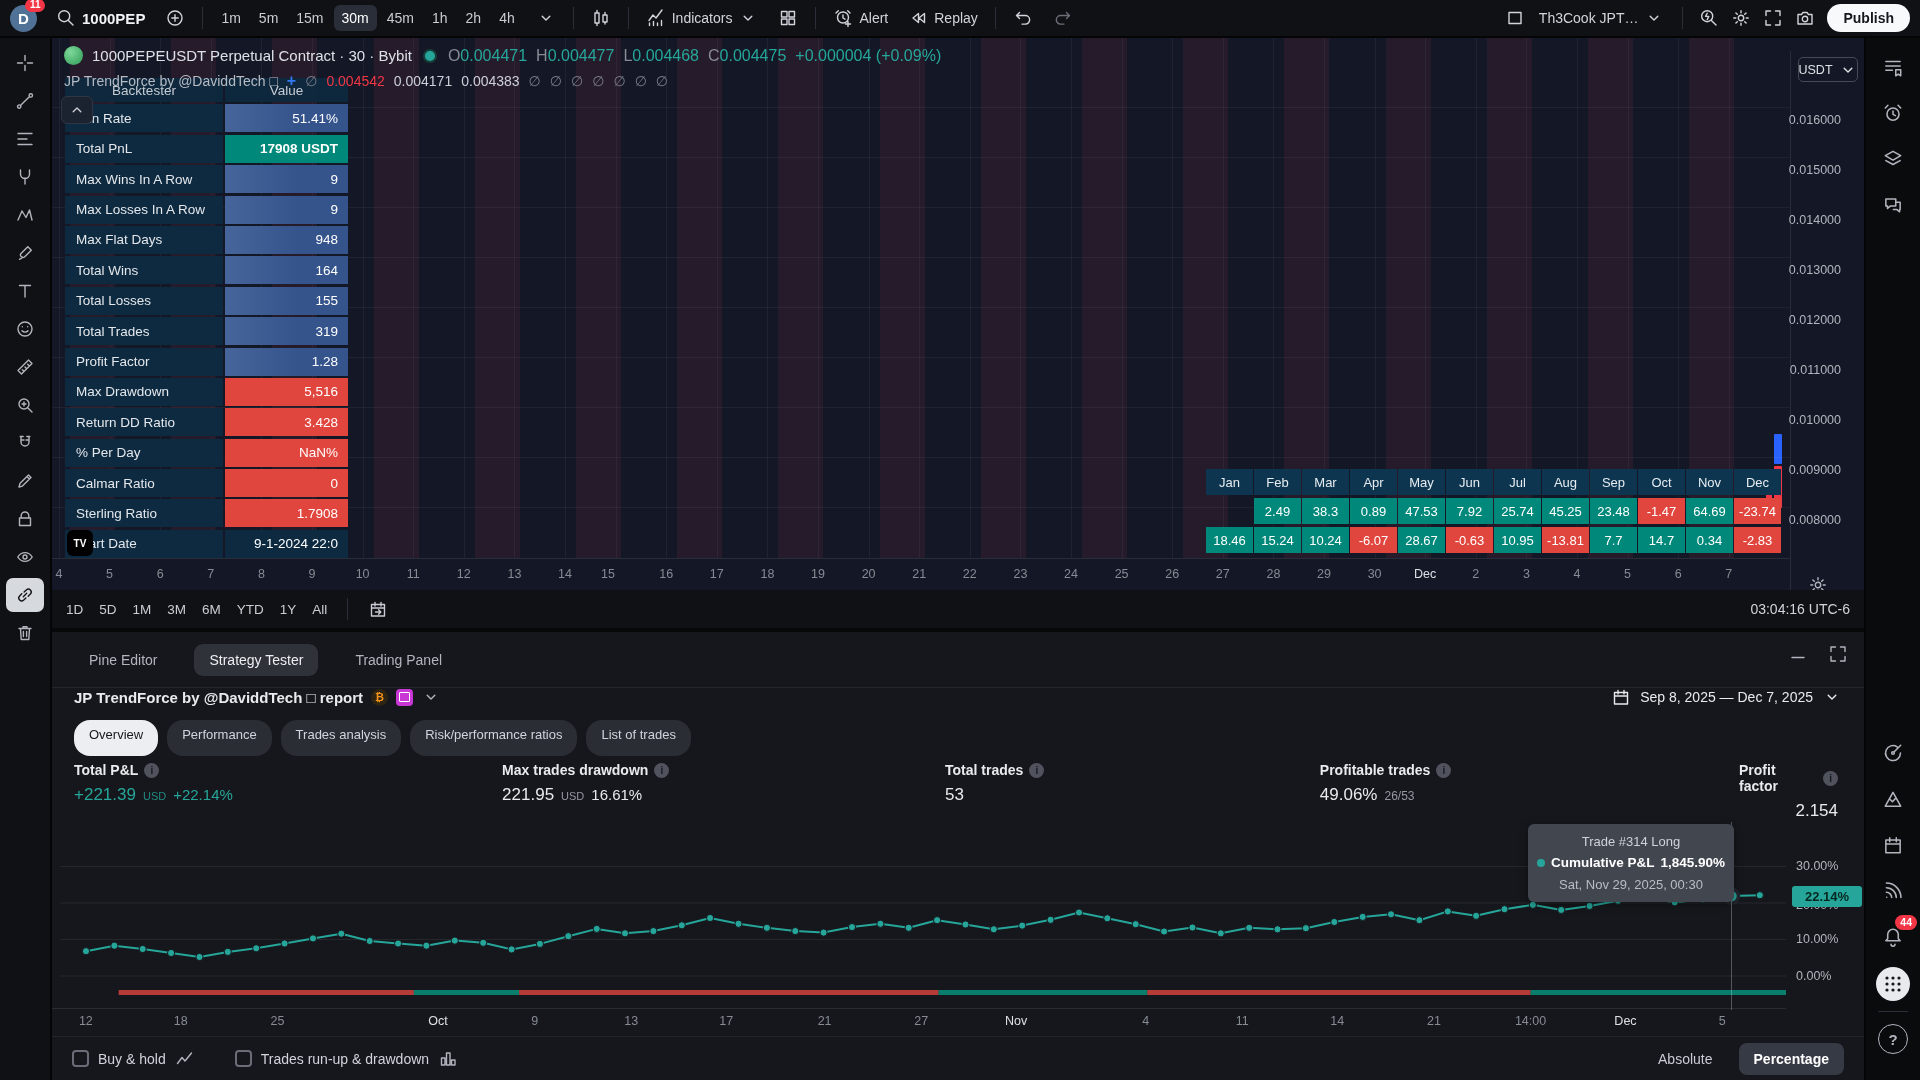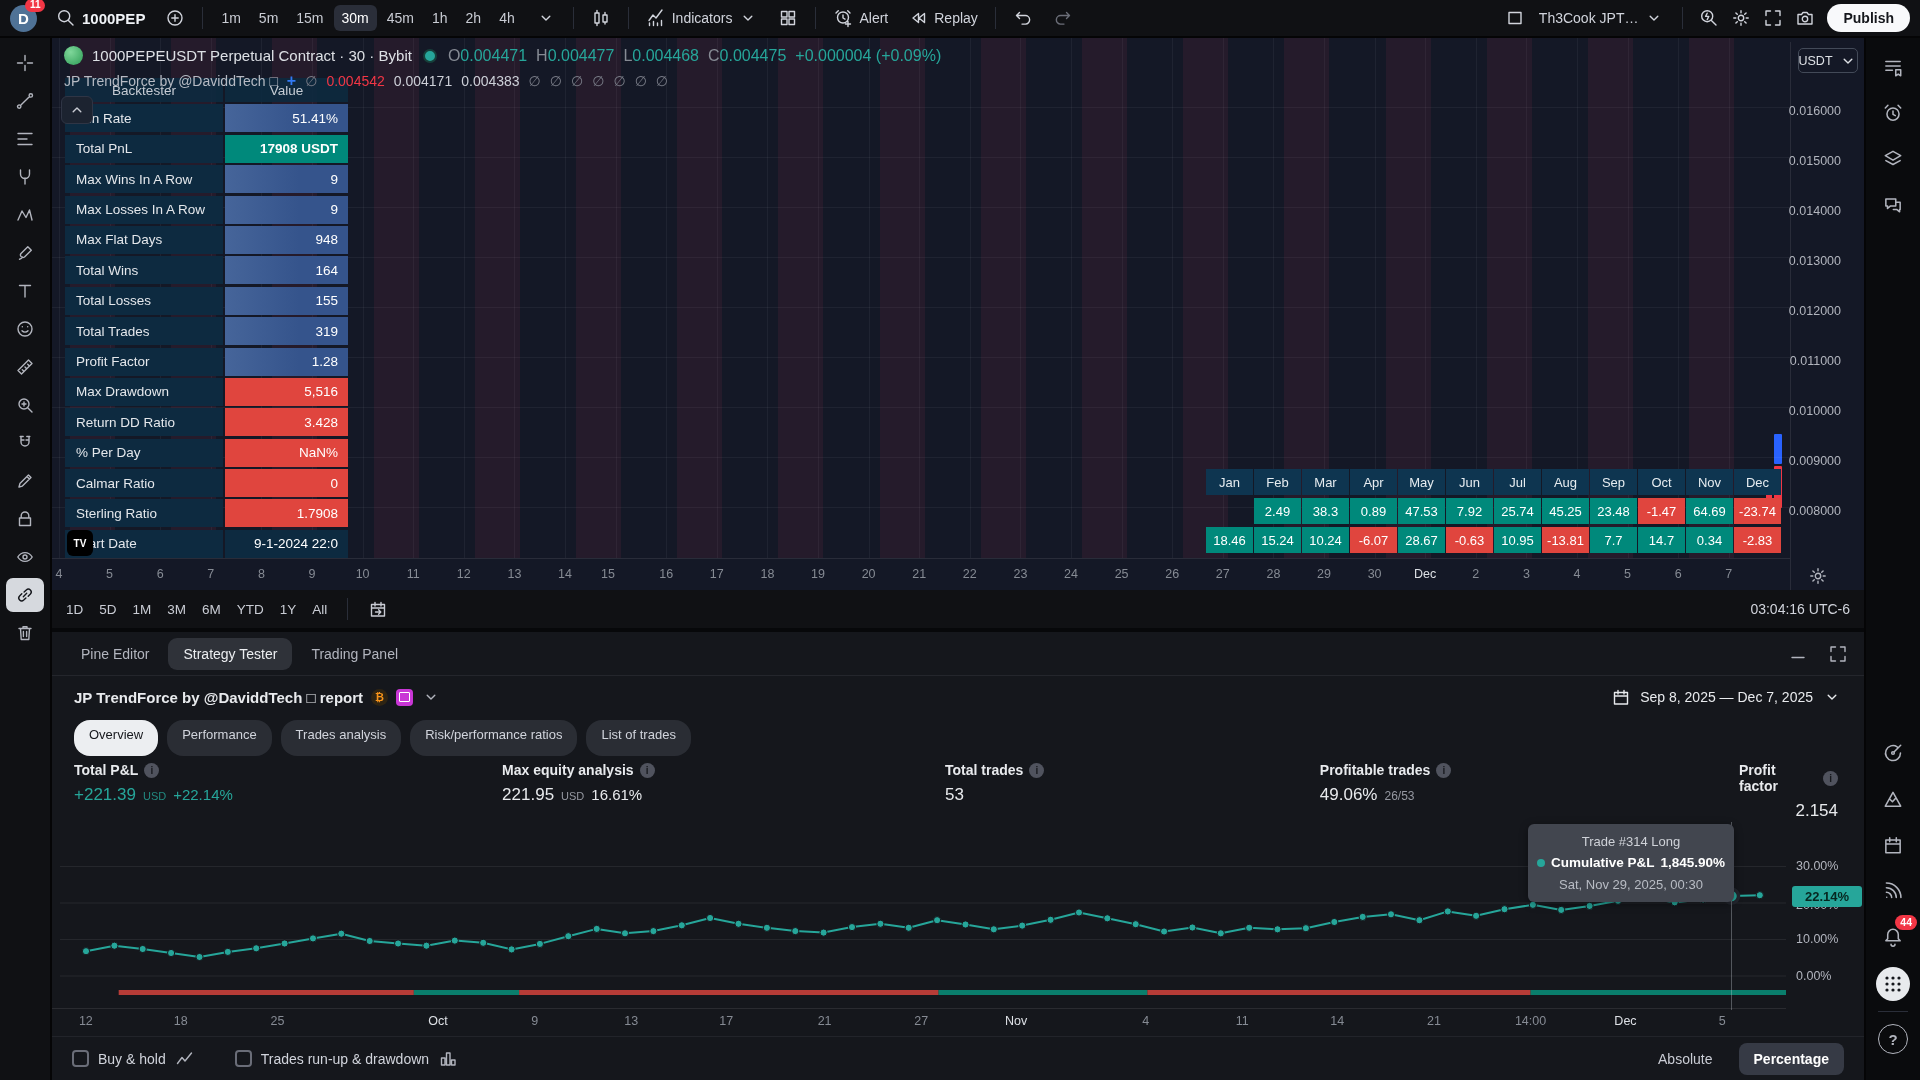--- a/index.html
+++ b/index.html
@@ -75,37 +75,37 @@
   .m-cell{width:47px;height:26px;margin-right:1px;display:flex;align-items:center;justify-content:center;color:#fff}
   .m-cell.hd{background:#0e3550;color:#e6ecf0}
   .m-cell.pos{background:#00897b}
   .m-cell.neg{background:#e0453e}
   .m-cell.empty{background:transparent}
 
   
   .time-axis{position:absolute;left:0;top:520px;width:1738px;height:32px;border-top:1px solid rgba(255,255,255,0.09)}
   .t-label{position:absolute;top:8px;transform:translateX(-50%);font-size:12.5px;color:#868b94}
   .t-label.major{color:#dde0e5}
-  .price-scale{position:absolute;left:1738px;top:4px;width:60px;height:552px;border-left:1px solid rgba(255,255,255,0.09);box-sizing:border-box}
+  .price-scale{position:absolute;left:1738px;top:13px;width:60px;height:552px;border-left:1px solid rgba(255,255,255,0.09);box-sizing:border-box}
   .usdt-btn{position:absolute;left:7px;top:6px;width:60px;height:25px;border:1px solid #434a58;border-radius:5px;
       display:flex;align-items:center;justify-content:center;gap:5px;font-size:12.5px;color:#dde0e5;cursor:pointer;box-sizing:border-box}
   .p-label{position:absolute;right:9px;transform:translateY(-50%);font-size:12.5px;color:#b2b5be}
   .axis-gear{position:absolute;right:22px;top:524px;color:#b2b5be;cursor:pointer}
 
   
   .range-row{position:absolute;left:52px;top:590px;width:1812px;height:38px;background:#101114;display:flex;
       align-items:center;padding:0 14px;box-sizing:border-box;gap:16px;z-index:10}
   .range-btn{font-size:13.5px;color:#c9ccd4;cursor:pointer}
   .range-spacer{flex:1}
   .clock{font-size:14px;color:#d1d4dc}
 
   
   .panel{position:absolute;left:52px;top:632px;width:1812px;height:448px;background:#15171c;z-index:10}
-  .panel-tabs{position:absolute;left:0;top:0;width:100%;height:44px;display:flex;align-items:center;gap:4px;
-      padding:0 14px;box-sizing:border-box;border-bottom:1px solid #24262c}
+  .panel-tabs{position:absolute;left:0;top:0;width:100%;height:56px;display:flex;align-items:center;gap:22px;
+      padding:0 22px;box-sizing:border-box;border-bottom:1px solid #24262c}
   .ptab{font-size:14px;color:#b2b5be;padding:8px 15px;border-radius:9px;cursor:pointer}
   .ptab.active{background:#2f3239;color:#eceef1}
   .panel-winbtns{position:absolute;right:16px;top:12px;display:flex;gap:20px;color:#b2b5be}
   .report-head{position:absolute;left:0;top:46px;width:100%;height:38px;display:flex;align-items:center;
       padding:0 22px;box-sizing:border-box;gap:8px}
   .report-title{font-weight:700;font-size:15px;color:#e8eaed}
   .coin-ico{width:17px;height:17px;border-radius:50%;background:#2e2413;color:#f7931a;font-size:11px;font-weight:700;
       display:inline-flex;align-items:center;justify-content:center}
   .deep-ico{width:17px;height:17px;border-radius:4px;background:#c936d6;display:inline-flex;align-items:center;justify-content:center}
   .deep-ico i{display:block;width:9px;height:8px;border:1.3px solid #fff;border-radius:1px}
@@ -776,21 +776,21 @@
           <i class="info">i</i>
         </div>
         <div class="stat-value">
           <span class="sv-green">+221.39</span>
           <span class="sv-unit g">USD</span>
           <span class="sv-extra g">+22.14%</span>
         </div>
       </div>
       <div class="stat" style="width: 449px;">
         <div class="stat-label">
-          <span>Max equity analysis</span>
+          <span>Max trades drawdown</span>
           <i class="info">i</i>
         </div>
         <div class="stat-value">
           <span class="">221.95</span>
           <span class="sv-unit">USD</span>
           <span class="sv-extra">16.61%</span>
         </div>
       </div>
       <div class="stat" style="width: 380px;">
         <div class="stat-label">

